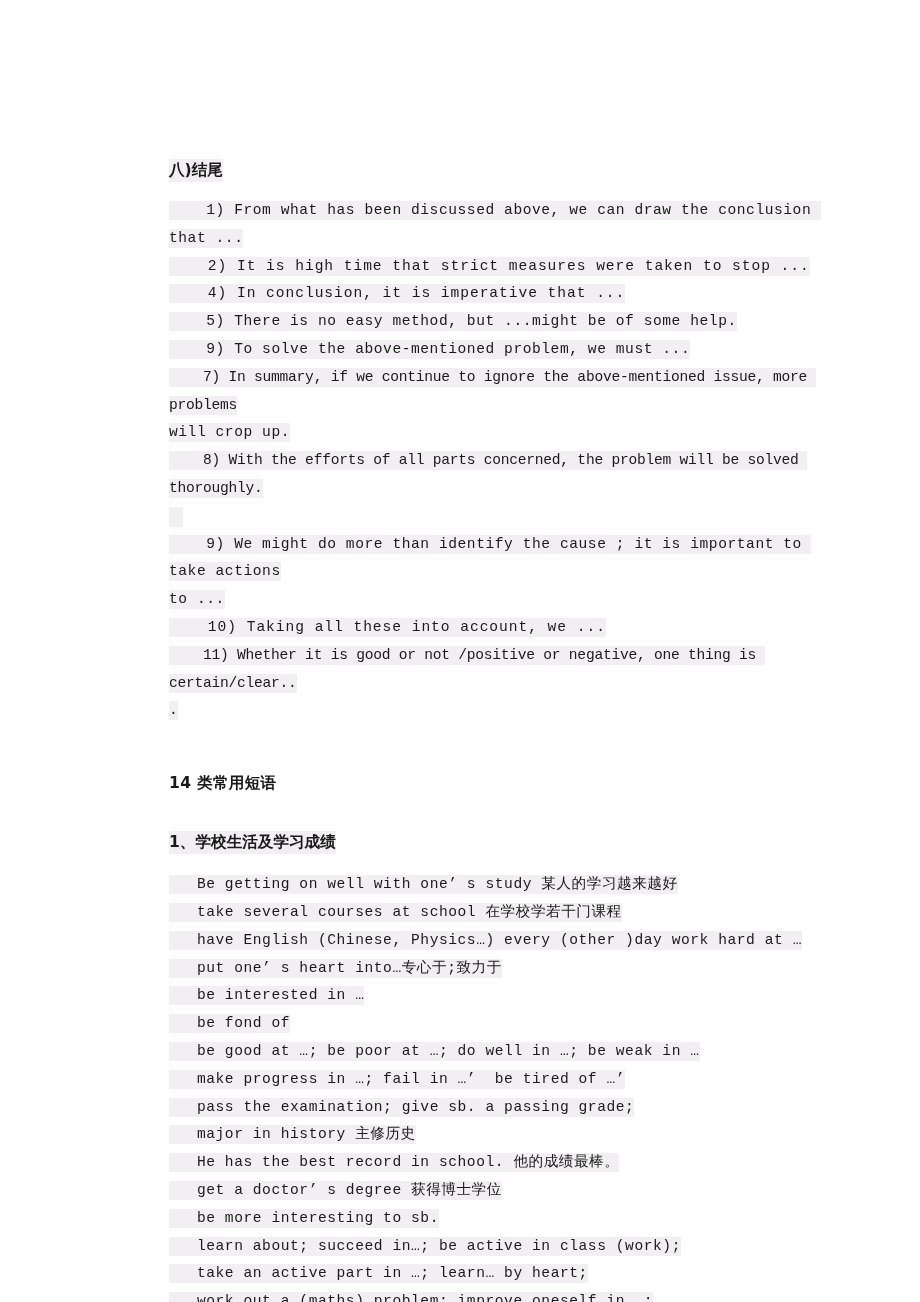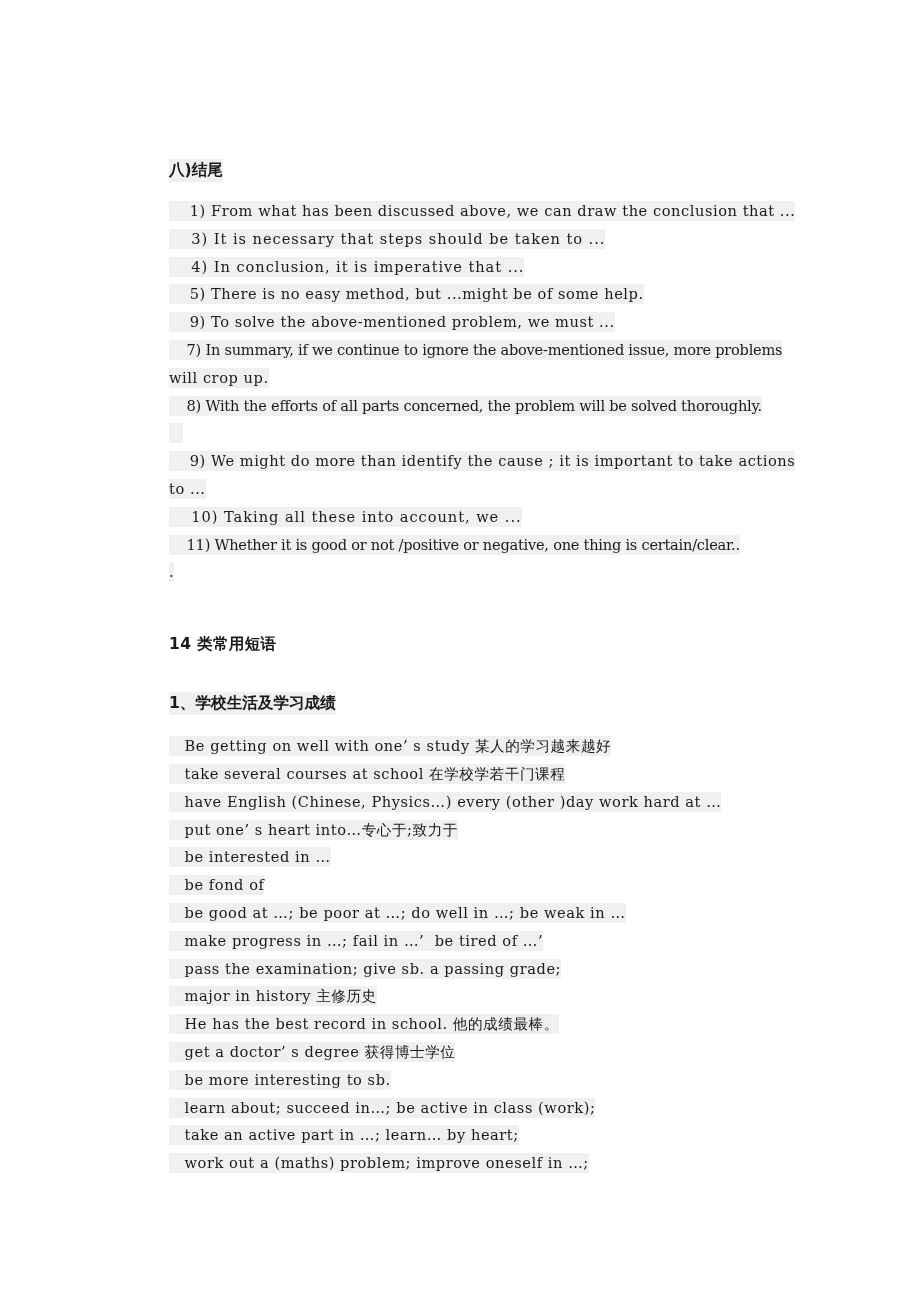--- a/index.html
+++ b/index.html
@@ -46,20 +46,21 @@
 
   
   .line {
     margin: 0;
     padding: 0;
     line-height: 27.8px;
     font-size: 14.6px;
     letter-spacing: 0.1px;
     white-space: pre-wrap;
     word-break: break-word;
+    font-family: Liberation Mono, monospace;
   }
 
   .line .hl {
     padding: 1px 0 2px 0;
   }
 
   
   .sec-head {
     margin: 0;
     line-height: 29px;
@@ -110,21 +111,21 @@
 <div class="page">
   <div class="content">
 
     <p class="sec-head"><span class="hl">八)结尾</span></p>
 
     <div class="sp-12"></div>
 
     <div class="blk">
 
     <p class="line loose2"><span class="hl">    1) From what has been discussed above, we can draw the conclusion that ...</span></p>
-        <p class="line loose"><span class="hl">    3) It is necessary that steps should be taken to ...</span></p>
+        <p class="line loose"><span class="hl">    2) It is high time that strict measures were taken to stop ...</span></p>
         <p class="line loose"><span class="hl">    4) In conclusion, it is imperative that ...</span></p>
         <p class="line loose2"><span class="hl">    5) There is no easy method, but ...might be of some help.</span></p>
         <p class="line loose2"><span class="hl">    9) To solve the above-mentioned problem, we must ...</span></p>
         <p class="line tight"><span class="hl">    7) In summary, if we continue to ignore the above-mentioned issue, more problems</span></p>
         <p class="line loose2"><span class="hl">will crop up.</span></p>
         <p class="line tight"><span class="hl">    8) With the efforts of all parts concerned, the problem will be solved thoroughly.</span></p>
         <p class="blank-hl"><span class="hl">&nbsp;&nbsp;&nbsp;</span></p>
         <p class="line loose2"><span class="hl">    9) We might do more than identify the cause ; it is important to take actions</span></p>
         <p class="line loose2"><span class="hl">to ...</span></p>
         <p class="line loose"><span class="hl">    10) Taking all these into account, we ...</span></p>

